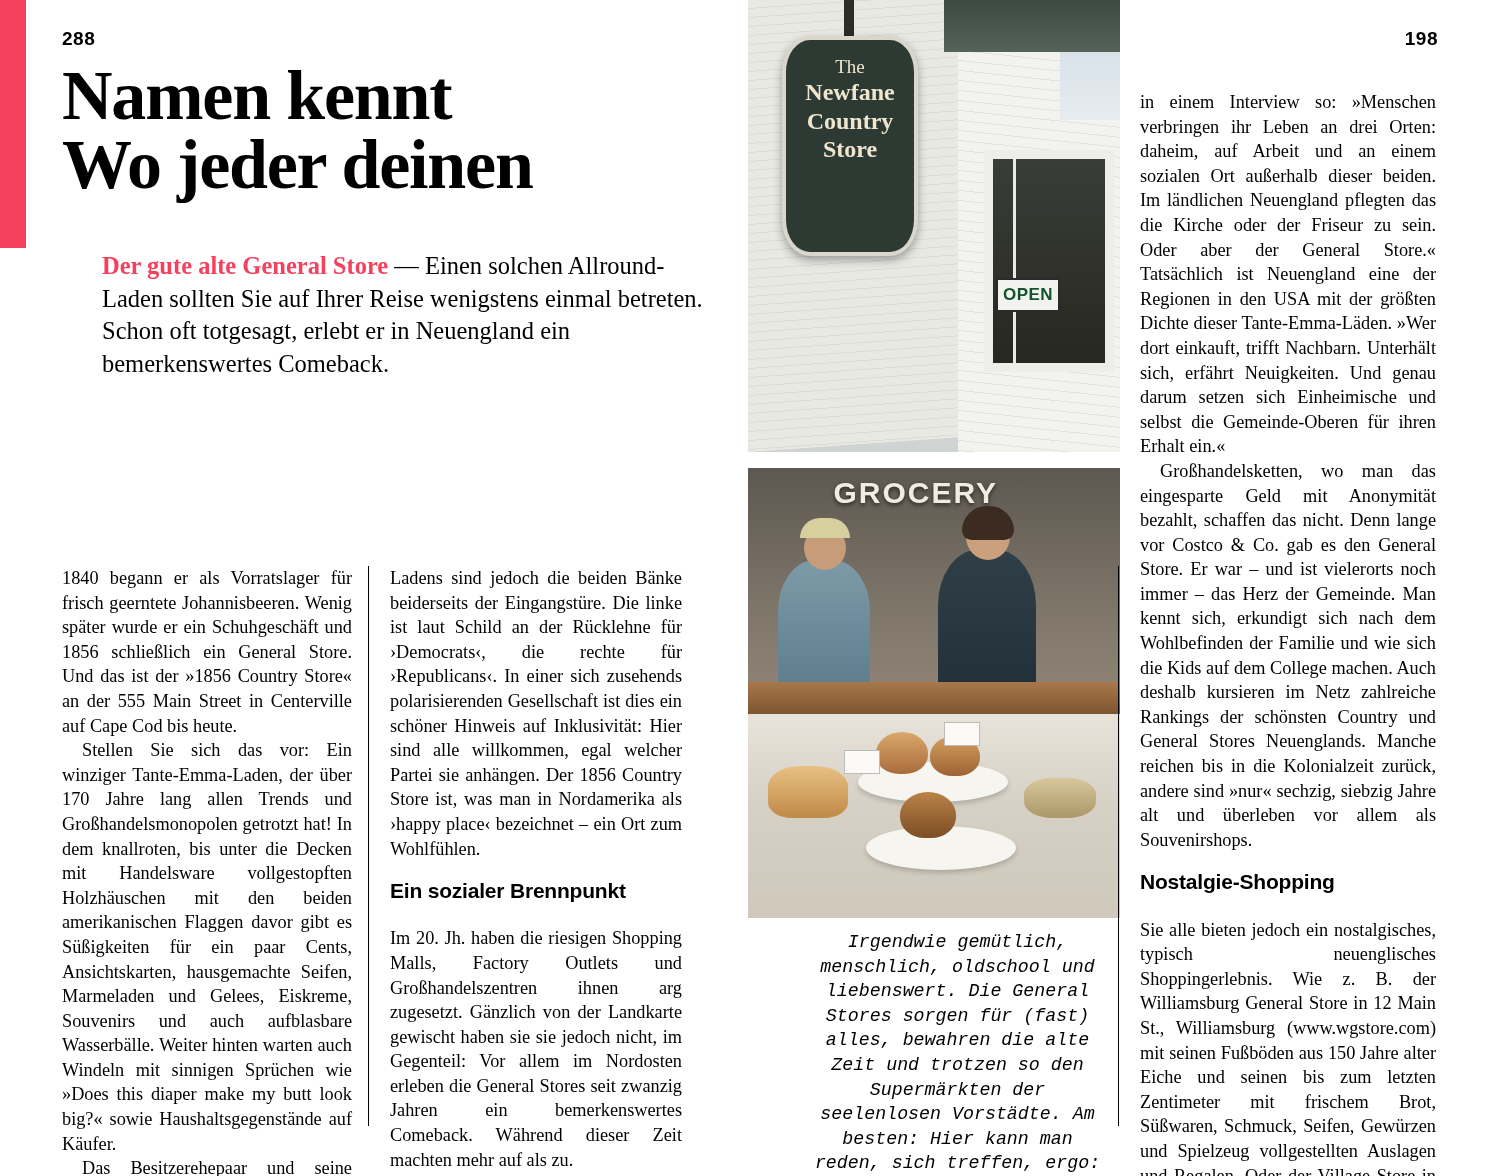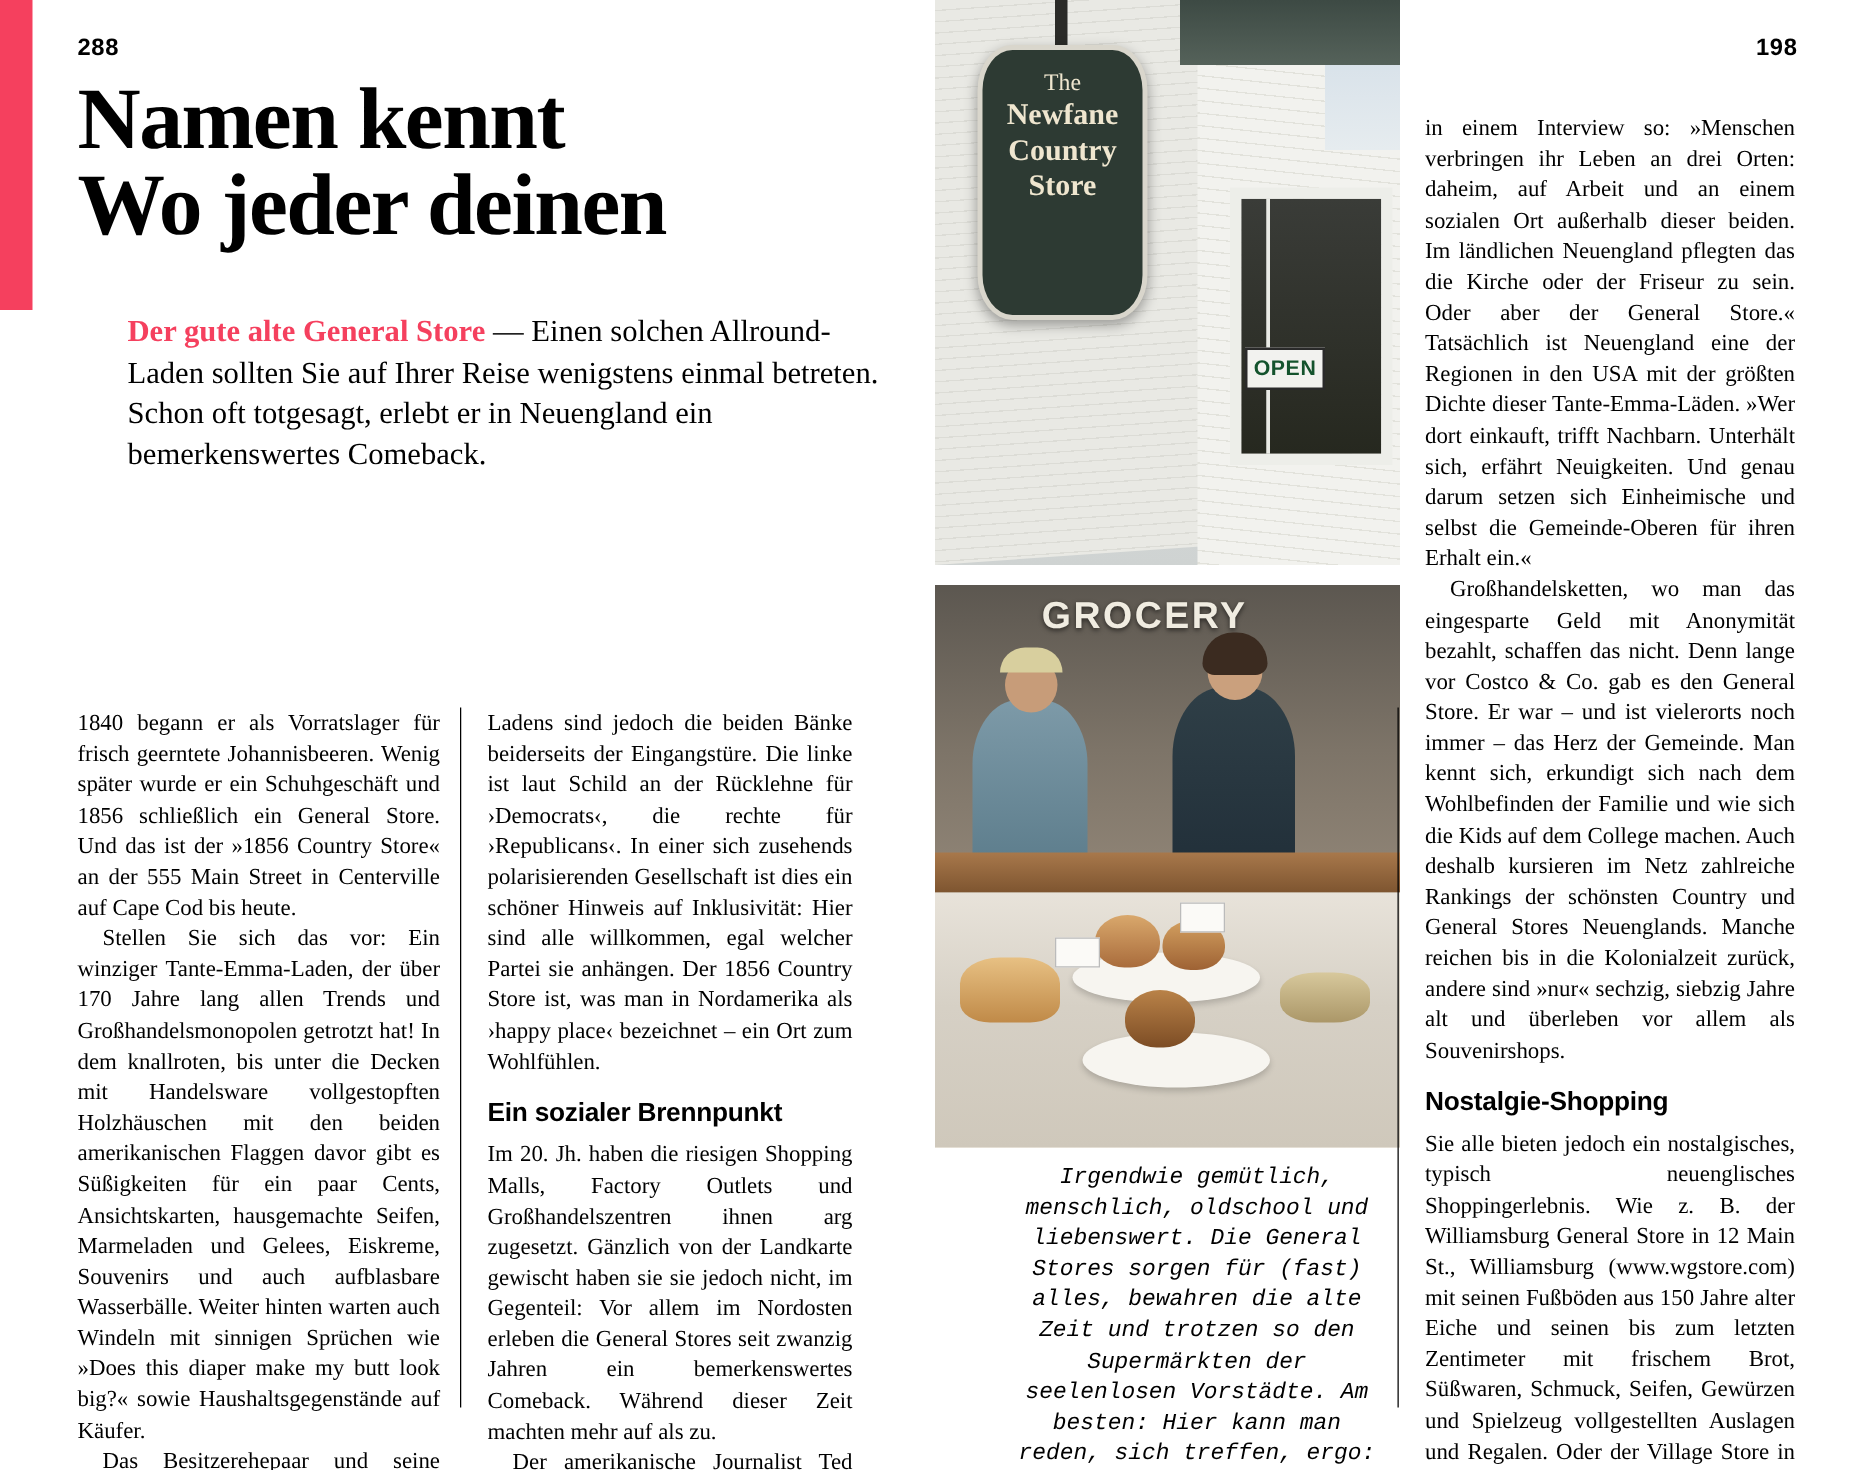--- a/index.html
+++ b/index.html
@@ -90,21 +90,21 @@
     margin: 0;
   }
   .body-col p + p {
     text-indent: 20px;
   }
   .subhead {
     font-family: "Liberation Sans", sans-serif;
     font-weight: bold;
     font-size: 21px;
     line-height: 1.2;
-    margin: 17px 0 8px 0;
+    margin: 17px 0 23px 0;
     text-indent: 0 !important;
     letter-spacing: -0.2px;
   }
 
   
   #lcol1 { left: 62px;  top: 566px; width: 290px; }
   #lcol2 { left: 390px; top: 566px; width: 292px; }
   .rule-l { left: 368px; top: 566px; height: 560px; }
 
   

